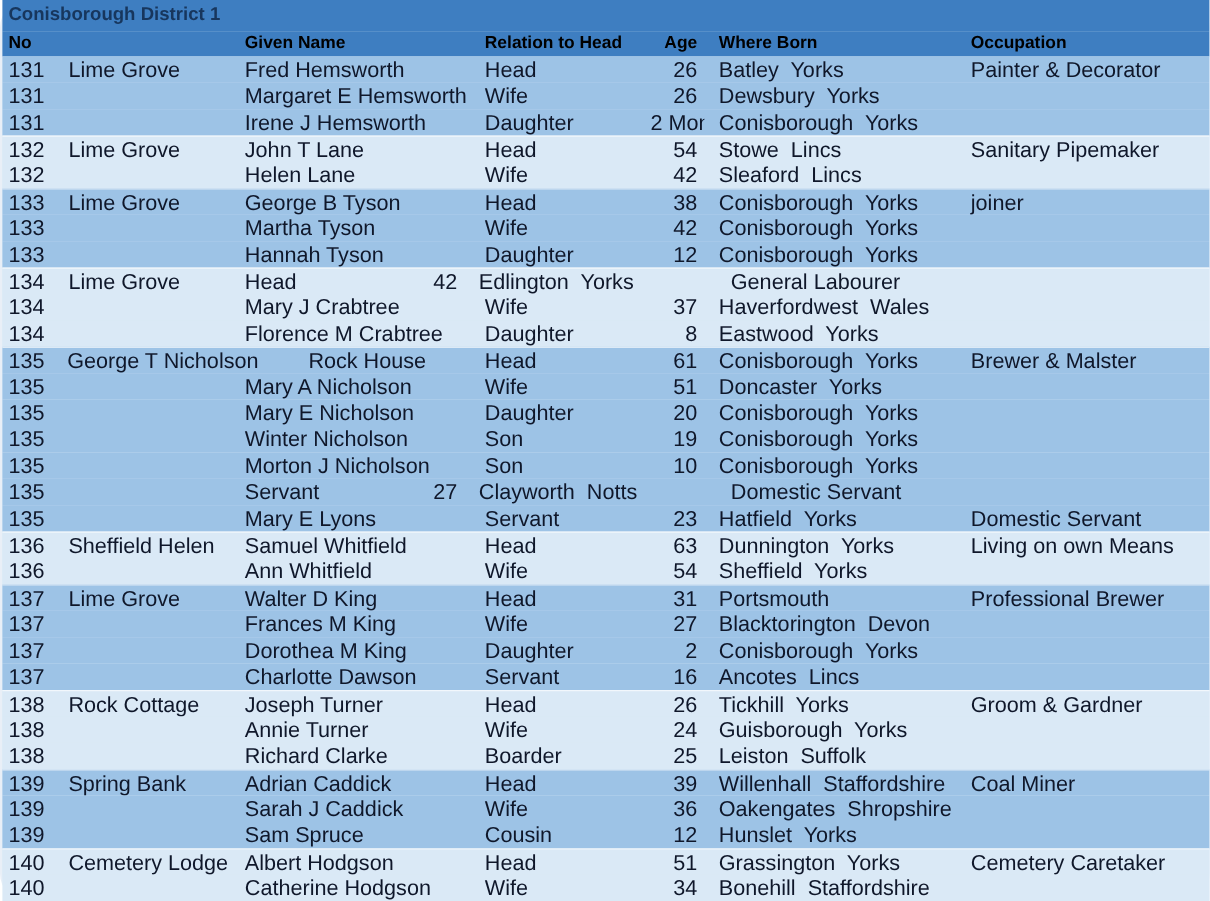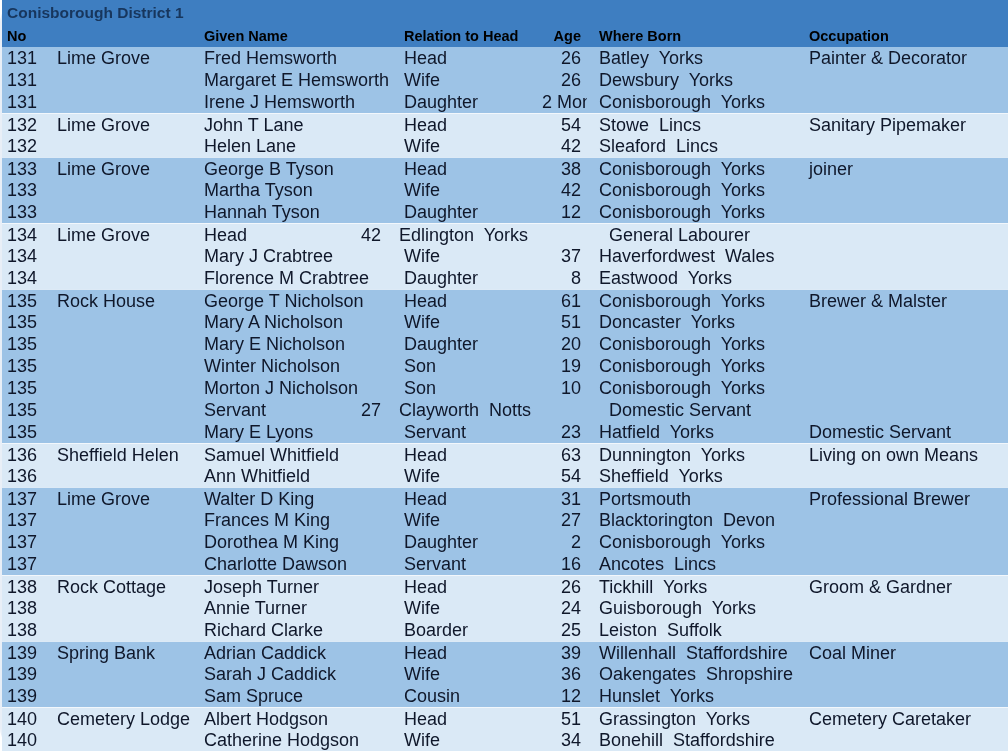--- a/index.html
+++ b/index.html
@@ -162,22 +162,22 @@
     <div class="c no">134</div>
     <div class="c addr"></div>
     <div class="c name">Florence M Crabtree</div>
     <div class="c rel">Daughter</div>
     <div class="c age">8</div>
     <div class="c born">Eastwood  Yorks</div>
     <div class="c occ"></div>
   </div>
       <div class="row band-medium group-start">
     <div class="c no">135</div>
+    <div class="c name">George T Nicholson</div>
     <div class="c addr">Rock House</div>
-    <div class="c name">George T Nicholson</div>
     <div class="c rel">Head</div>
     <div class="c age">61</div>
     <div class="c born">Conisborough  Yorks</div>
     <div class="c occ">Brewer &amp; Malster</div>
   </div>
       <div class="row band-medium">
     <div class="c no">135</div>
     <div class="c addr"></div>
     <div class="c name">Mary A Nicholson</div>
     <div class="c rel">Wife</div>

